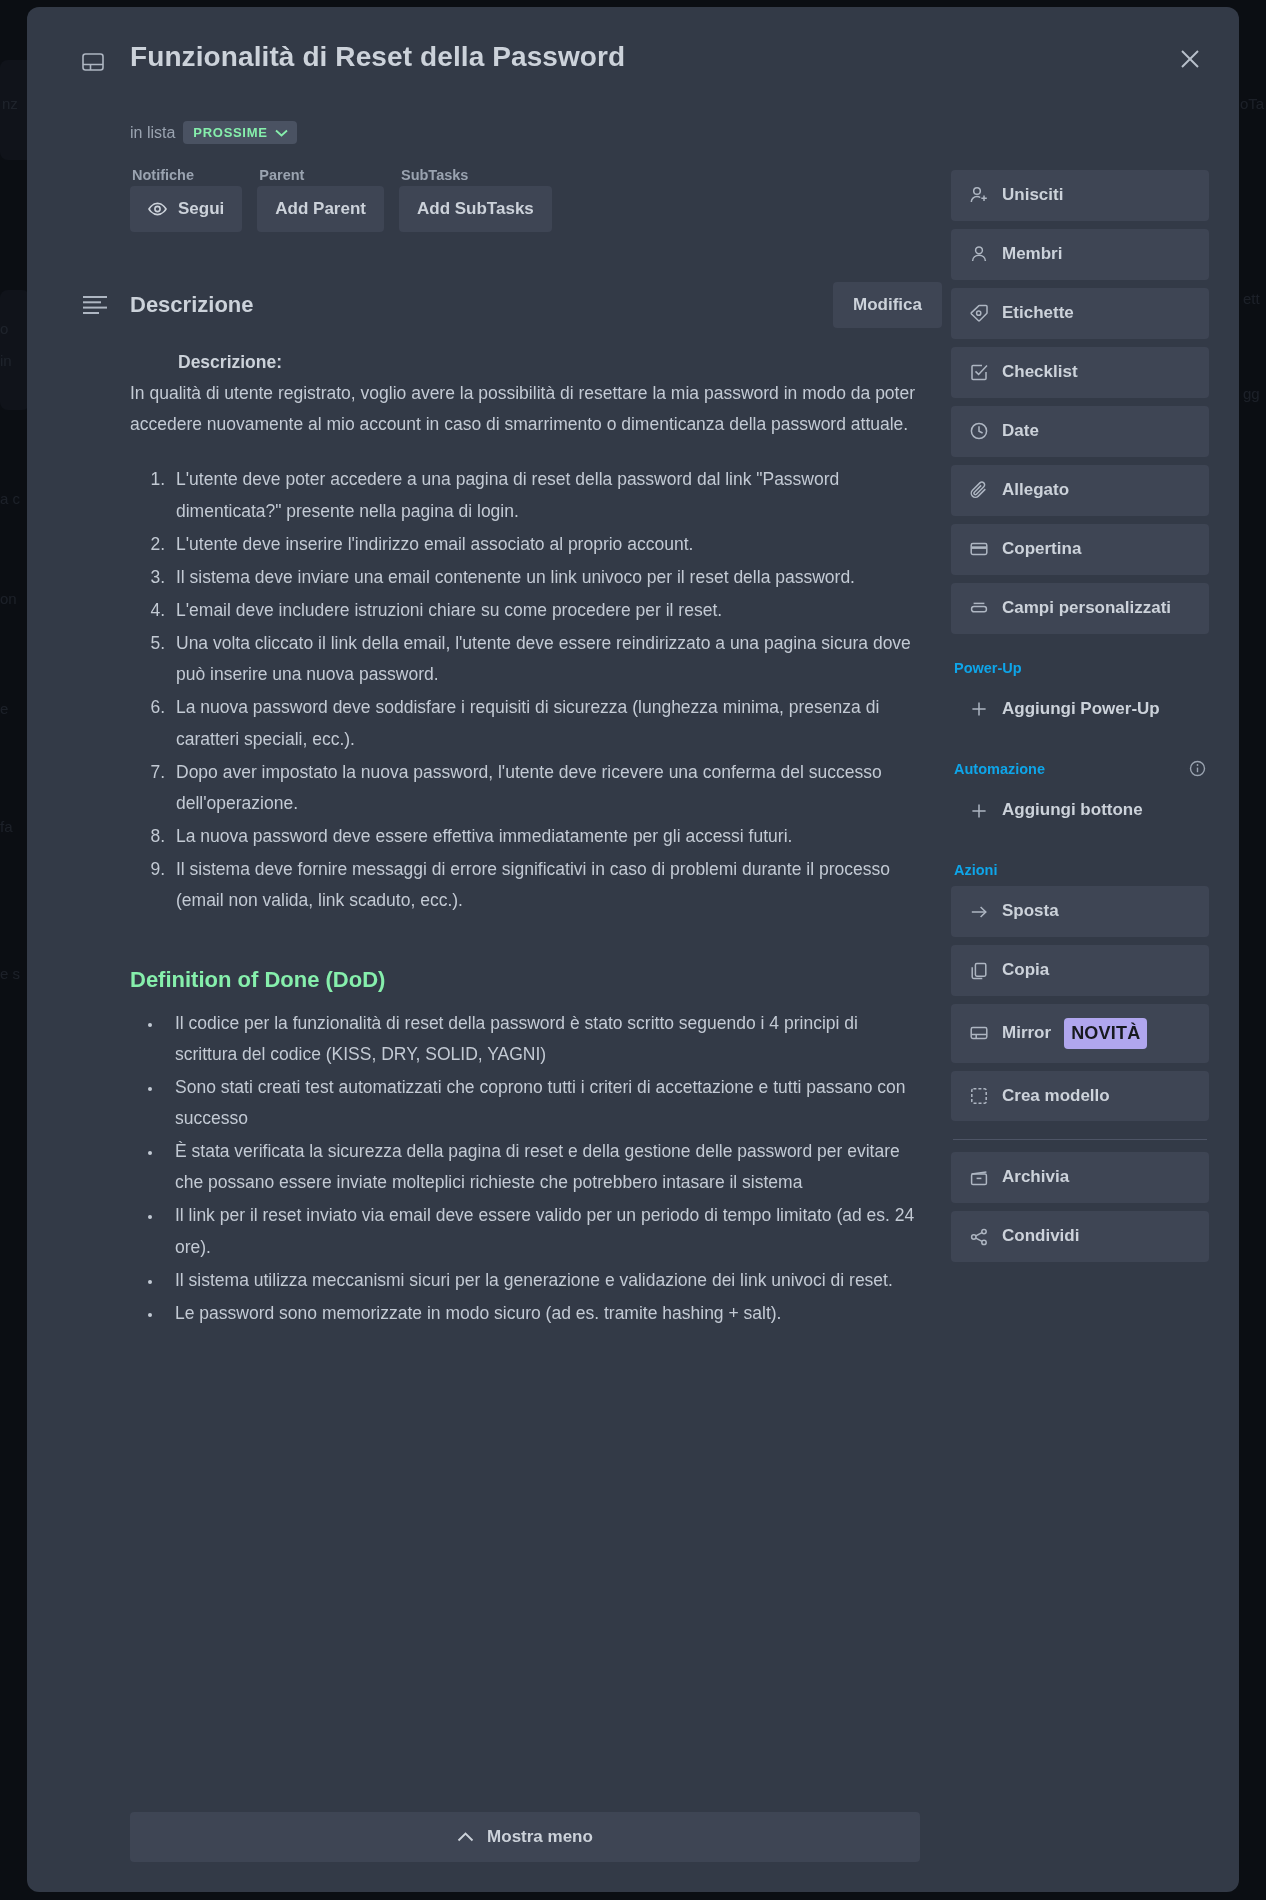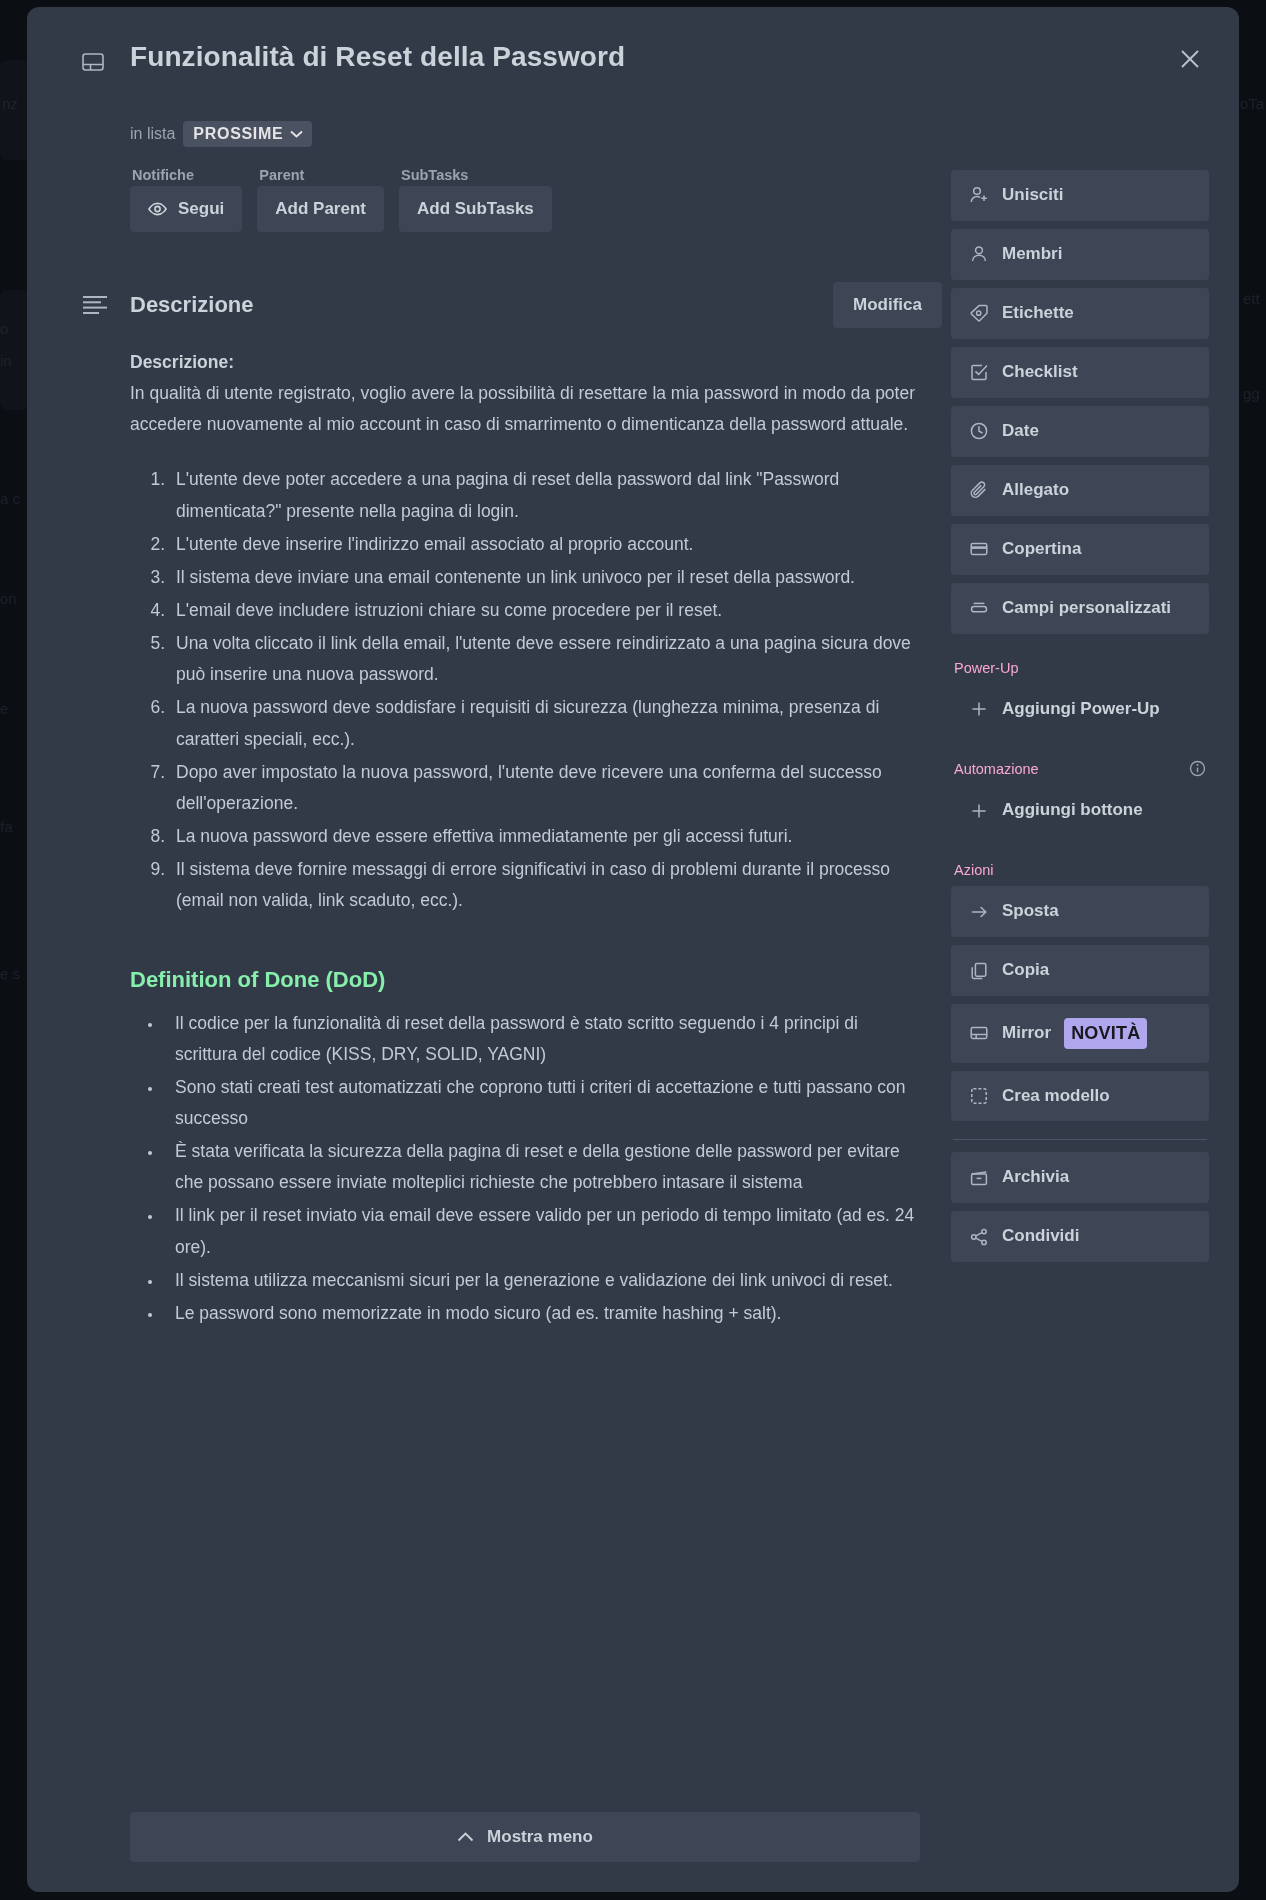--- a/index.html
+++ b/index.html
@@ -55,22 +55,22 @@
     width: 1000px;
     font-size: 28px; font-weight: 700; color: #ccd2da;
     letter-spacing: .1px;
   }
   #sub {
     position: absolute; left: 103px; top: 90px;
     font-size: 16px; color: #9aa3b0;
     display: flex; align-items: center; gap: 8px; margin-top: 24px;
   }
   #list-chip {
-    background: #4a5262; color: #e5e5e5;
-    font-size: 16px; font-weight: 700; letter-spacing: .7px;
+    background: #4a5262; color: #86efac;
+    font-size: 13px; font-weight: 700; letter-spacing: .7px;
     padding: 4px 9px 4px 10px; border-radius: 4px;
     display: inline-flex; align-items: center; gap: 7px;
     cursor: pointer;
   }
   #close {
     position: absolute; right: 30px; top: 33px;
     width: 38px; height: 38px; border-radius: 6px;
     display: flex; align-items: center; justify-content: center;
     cursor: pointer; color: #b8c0cb;
   }
@@ -114,21 +114,21 @@
   }
 
   #desc-body {
     position: absolute; left: 103px; top: 340px;
     width: 790px;
     color: #c3cad4;
     font-size: 17.5px;
     line-height: 1.78;
   }
   #desc-body .h-strong {
-    font-weight: 700; color: #ccd2da; display: block;
+    font-weight: 700; color: #ccd2da; display: block; margin-left: 48px;
   }
   #desc-body p { margin-bottom: 4px; }
   #desc-body .gap { height: 14px; }
   #desc-body ol { margin: 6px 0 0 0; padding-left: 40px; }
   #desc-body ol li { margin-bottom: 2px; padding-left: 6px; }
   #desc-body ol li::marker { color: #c3cad4; }
   #dod-title {
     font-size: 22px; font-weight: 700; color: #86efac;
     margin-top: 44px; margin-bottom: 8px;
   }
@@ -161,21 +161,21 @@
     display: flex; align-items: center; gap: 13px;
     line-height: 1.35;
   }
   .side-btn.plain { background: transparent; }
   .side-ico {
     width: 21px; height: 21px; flex: none;
     display: flex; align-items: center; justify-content: center;
     color: #aeb6c2;
   }
   .side-head {
-    font-size: 14.5px; font-weight: 400; color: #f9a8d4;
+    font-size: 14.5px; font-weight: 700; color: #0ea5e9;
     margin: 18px 0 8px 3px;
     display: flex; align-items: center;
   }
   .side-head .info { margin-left: auto; margin-right: 3px; color: #9aa3b0; cursor: pointer; }
   .badge-new {
     background: #b0a6ee; color: #17191f;
     font-size: 18px; font-weight: 700;
     padding: 3px 7px; border-radius: 4px;
     letter-spacing: .2px;
   }

